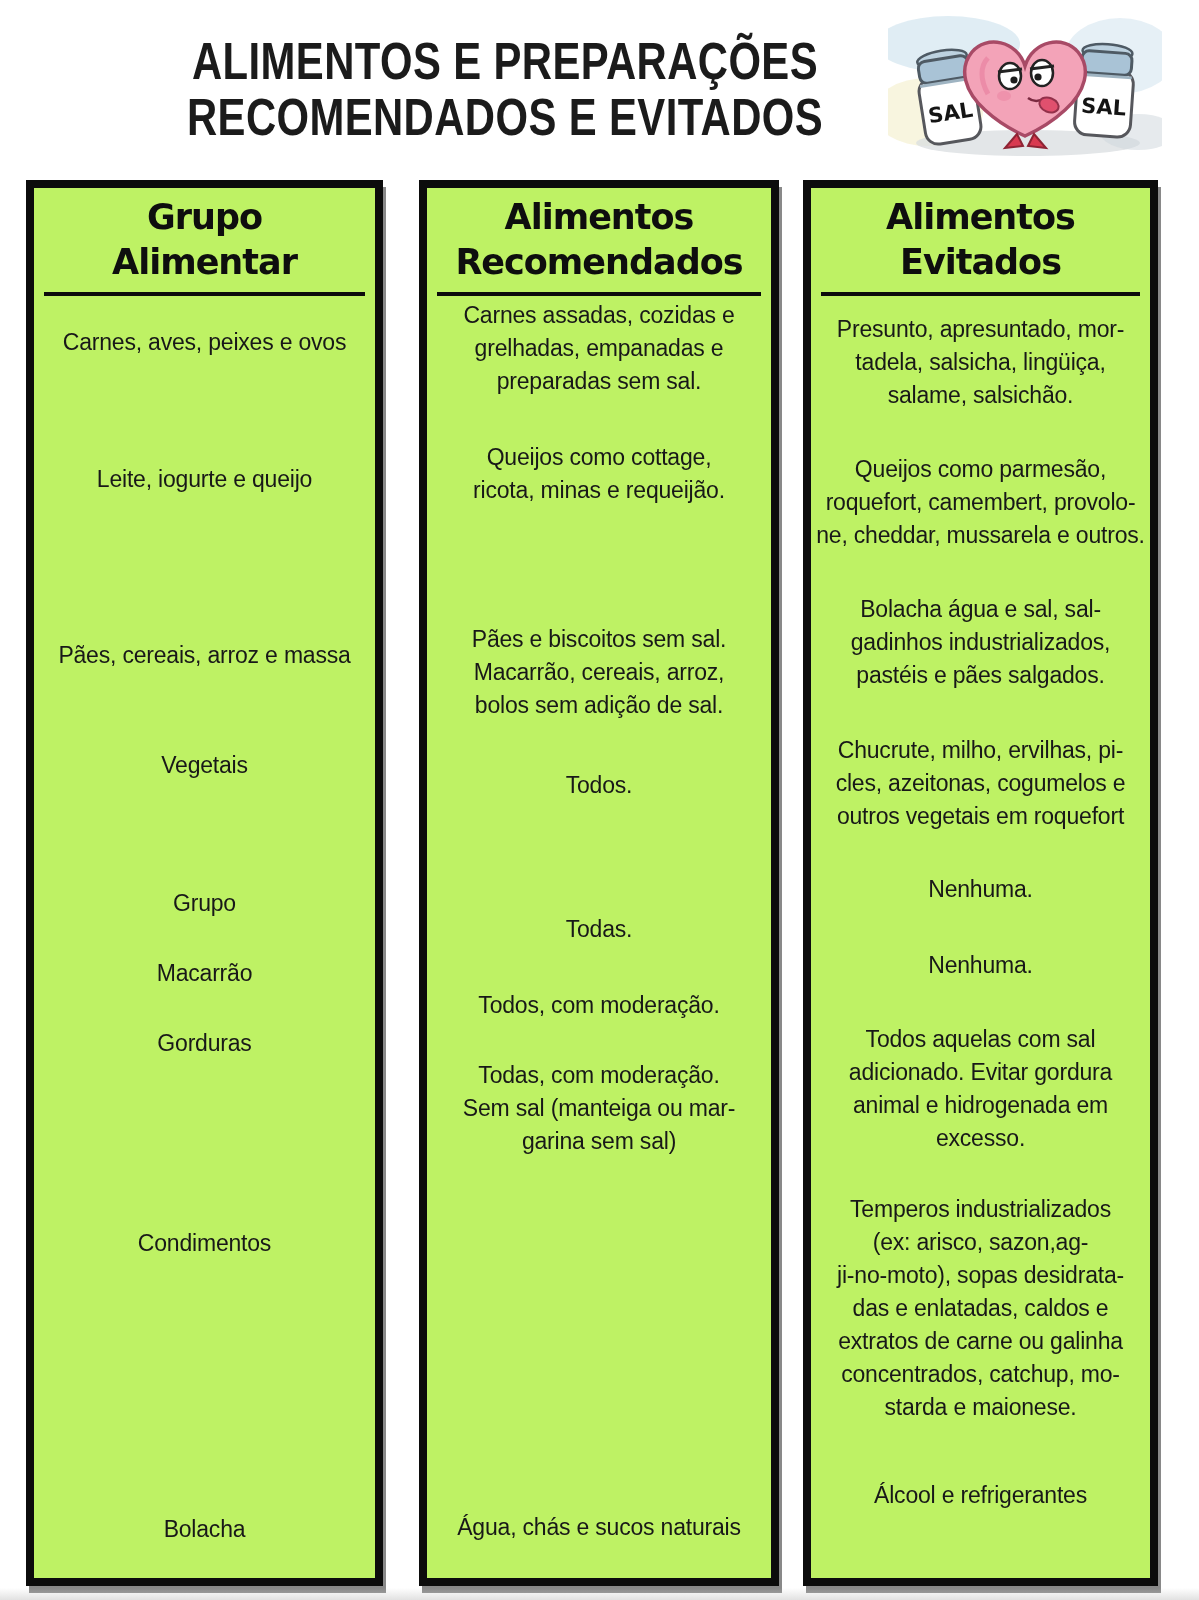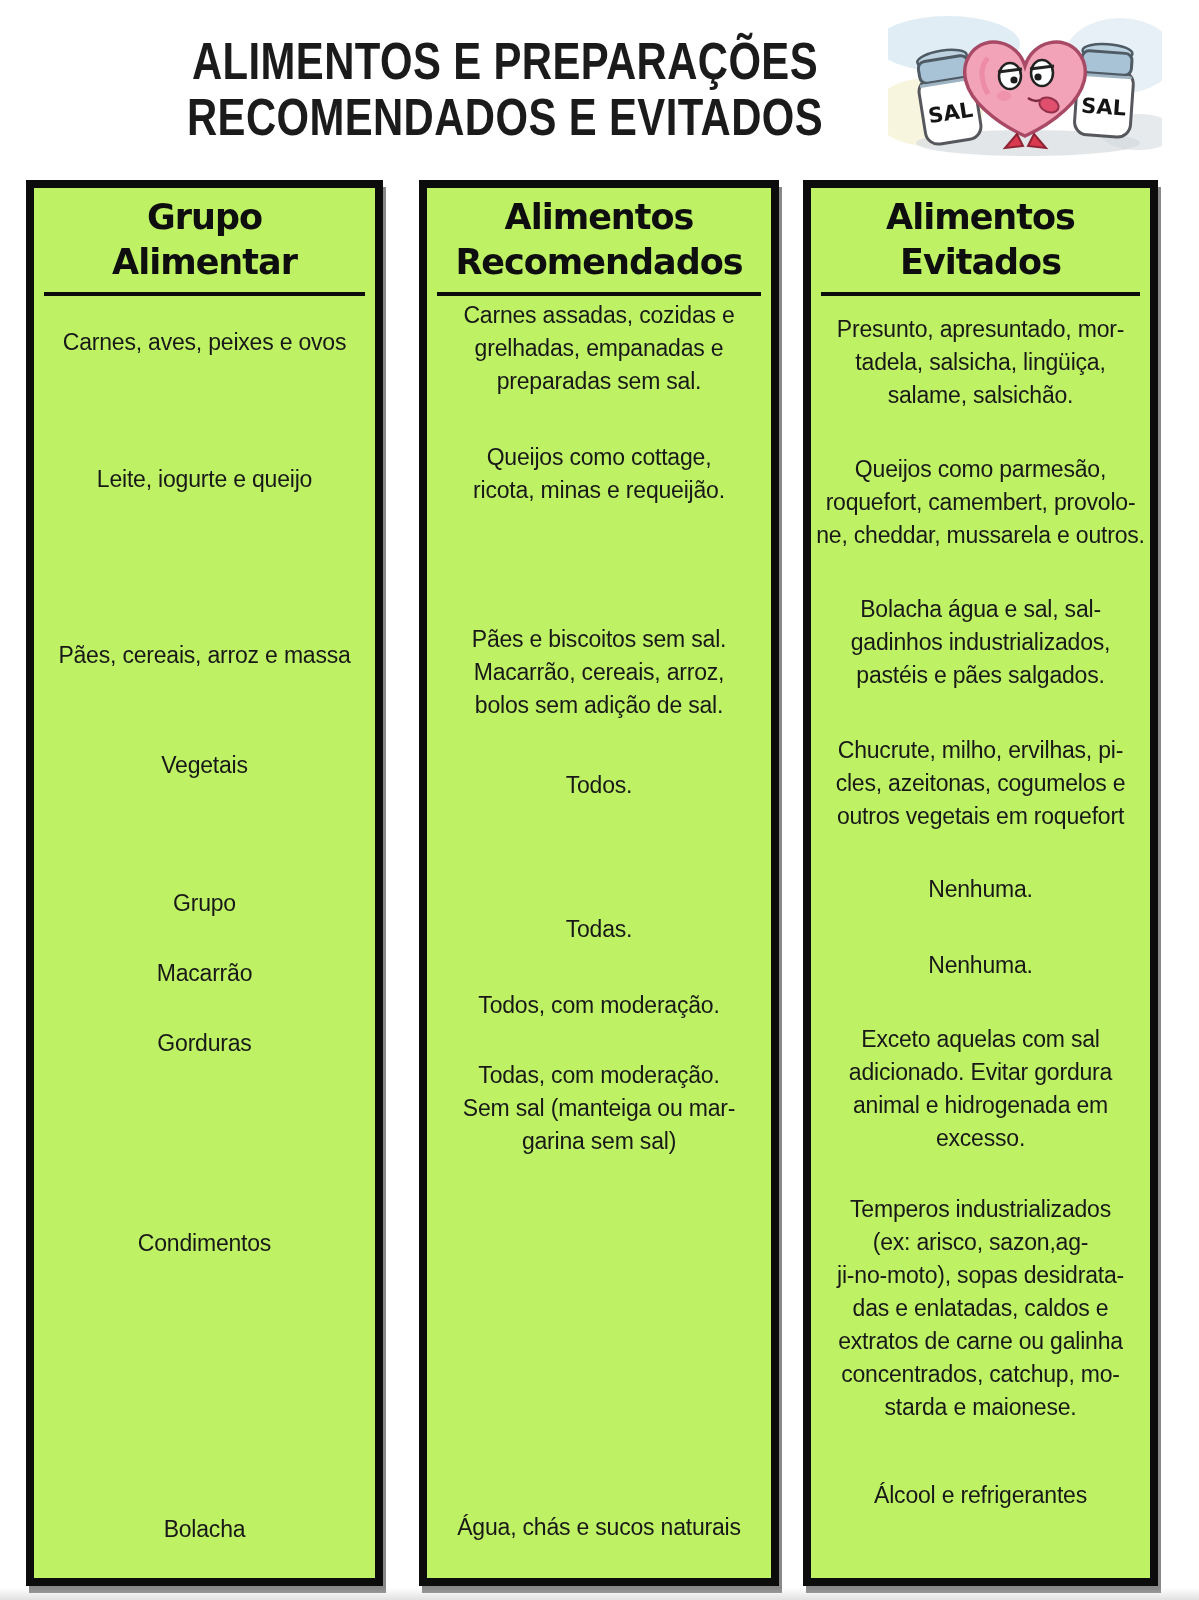--- a/index.html
+++ b/index.html
@@ -146,21 +146,21 @@
 roquefort, camembert, provolo-
 ne, cheddar, mussarela e outros.</div>
   <div class="cell" style="top:405px">Bolacha água e sal, sal-
 gadinhos industrializados,
 pastéis e pães salgados.</div>
   <div class="cell" style="top:546px">Chucrute, milho, ervilhas, pi-
 cles, azeitonas, cogumelos e
 outros vegetais em roquefort</div>
   <div class="cell" style="top:685px">Nenhuma.</div>
   <div class="cell" style="top:761px">Nenhuma.</div>
-  <div class="cell" style="top:835px">Exceto aquelas com sal
+  <div class="cell" style="top:835px">Todos aquelas com sal
 adicionado. Evitar gordura
 animal e hidrogenada em
 excesso.</div>
   <div class="cell" style="top:1005px">Temperos industrializados
 (ex: arisco, sazon,ag-
 ji-no-moto), sopas desidrata-
 das e enlatadas, caldos e
 extratos de carne ou galinha
 concentrados, catchup, mo-
 starda e maionese.</div>

